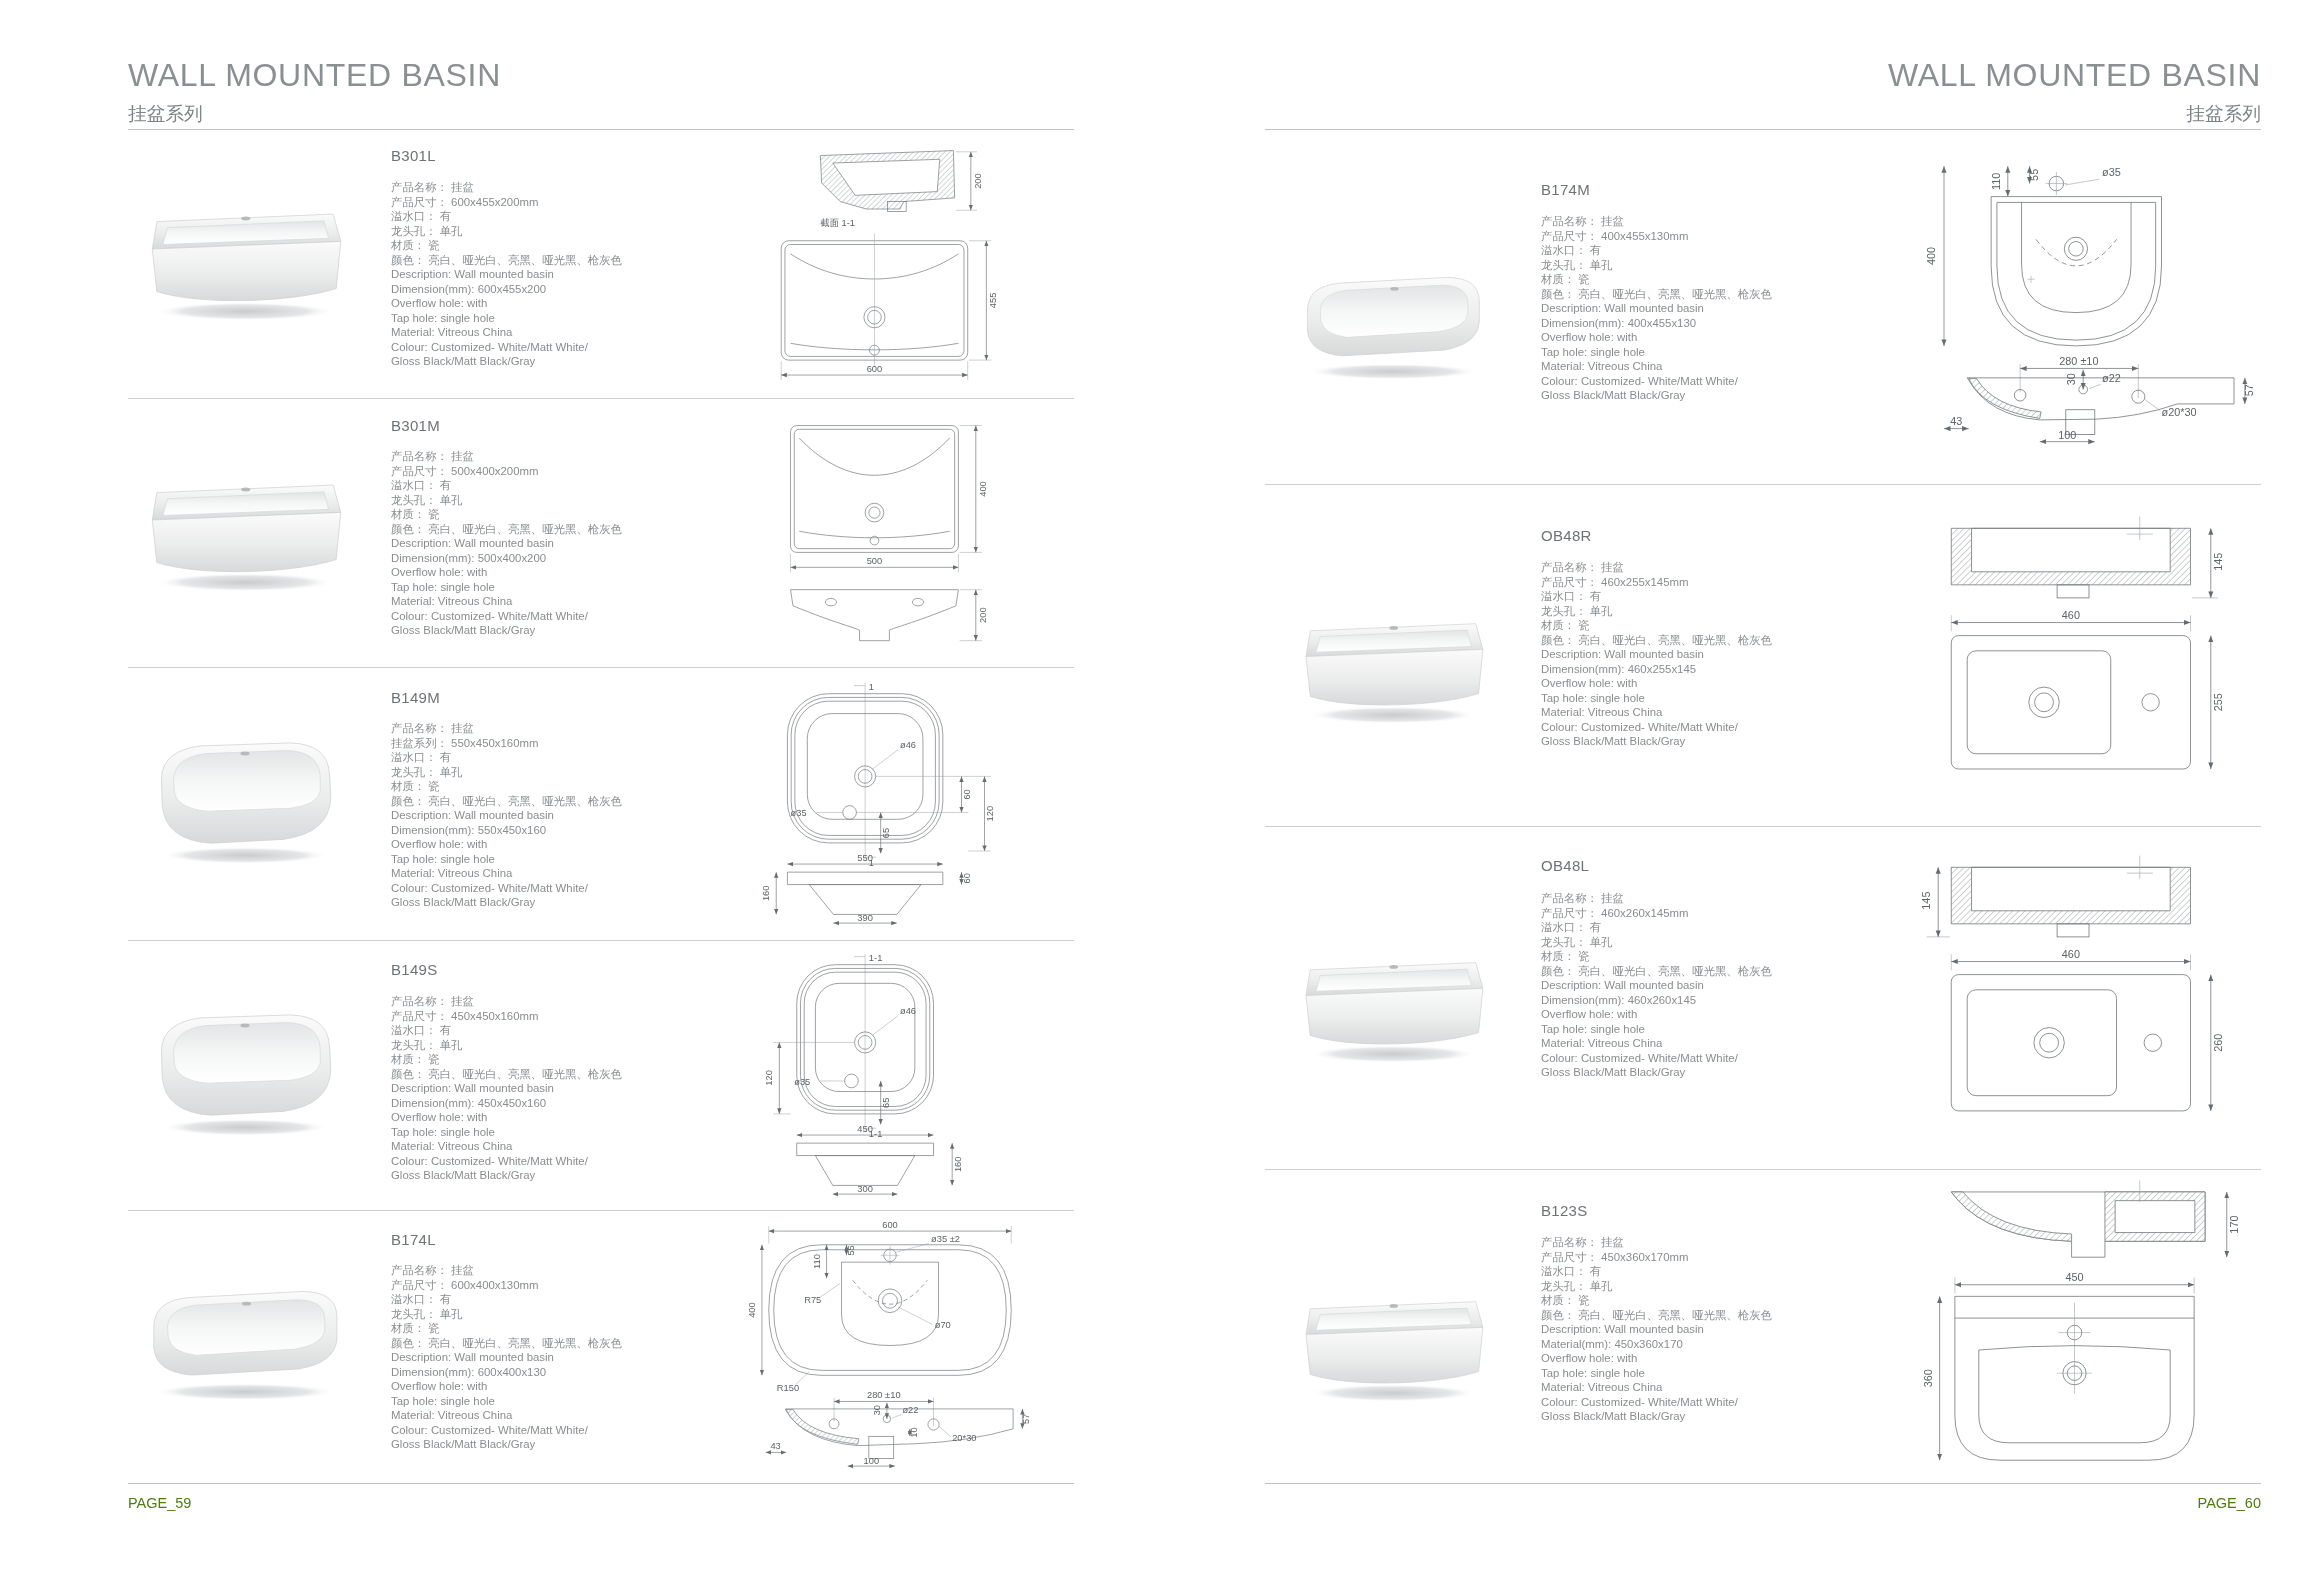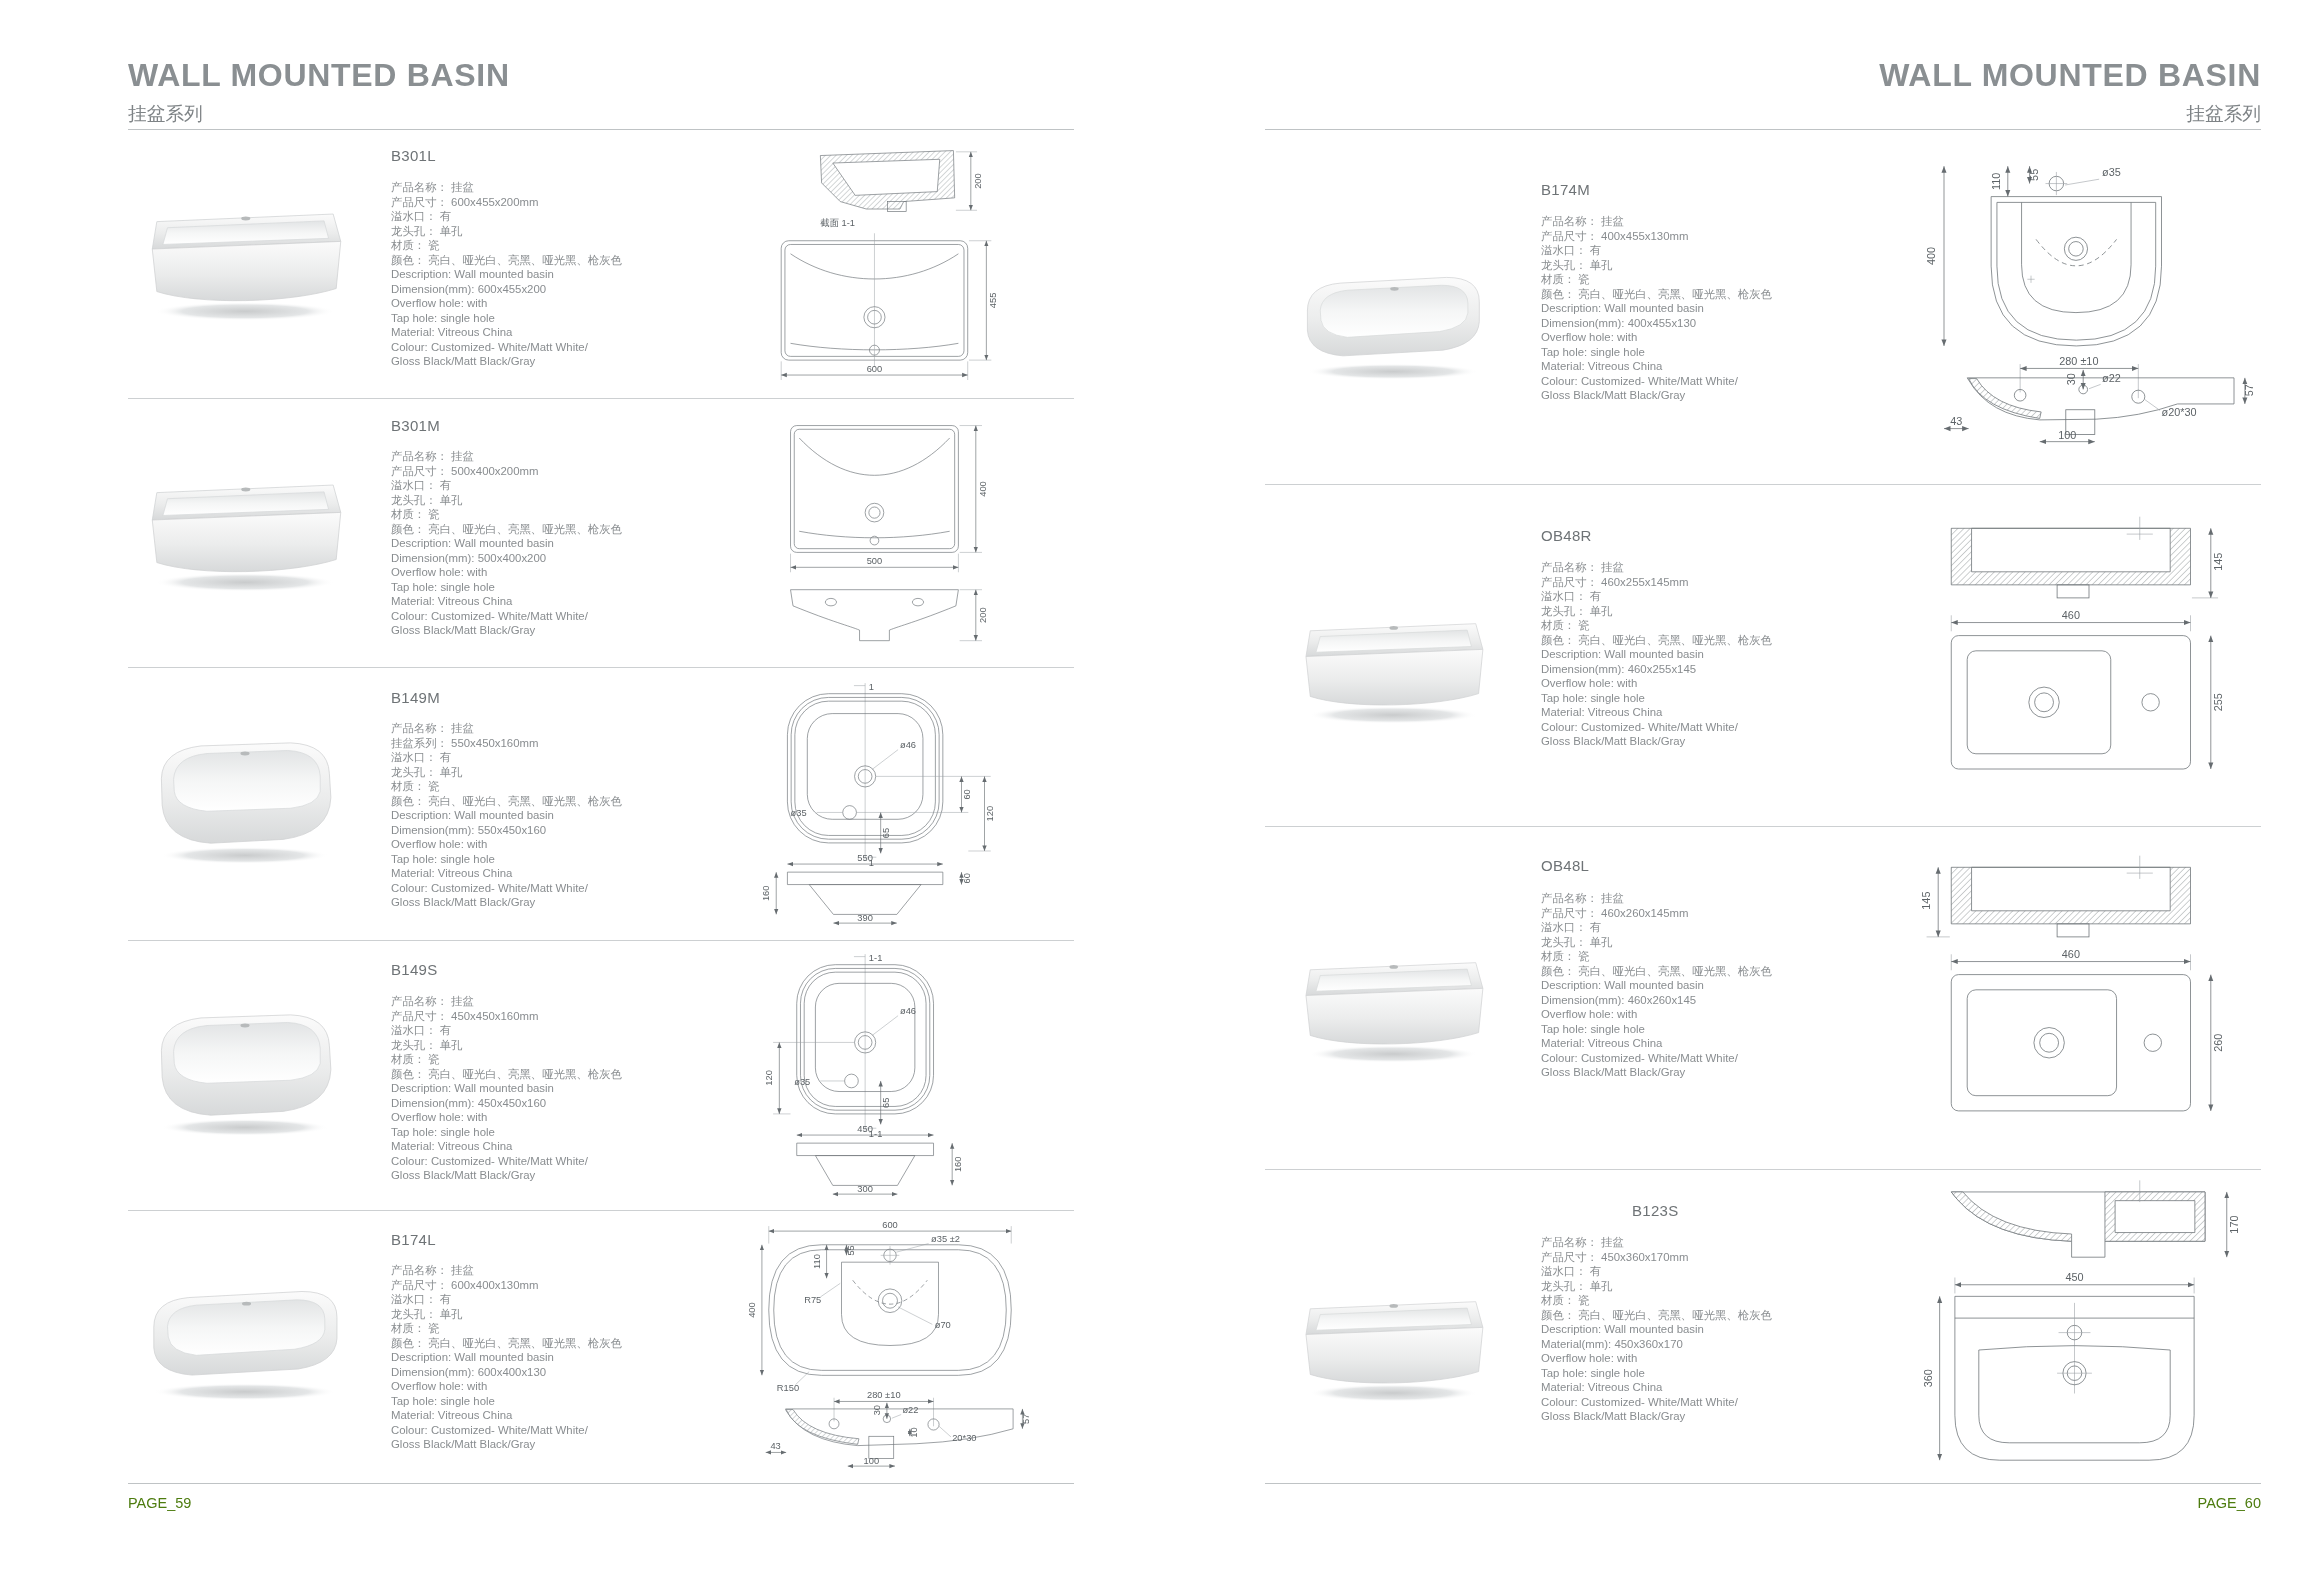--- a/index.html
+++ b/index.html
@@ -1,19 +1,19 @@
 <!DOCTYPE html>
 <html style="font-size:11px"><head>
 <meta charset="utf-8">
 <style>
   *{margin:0;padding:0;box-sizing:border-box}
   html,body{width:2319px;height:1583px;background:#ffffff;overflow:hidden;
     font-family:"Liberation Sans","DejaVu Sans",sans-serif;position:relative}
   .abs{position:absolute}
-  .page-title{font-size:32px;font-weight:700;color:#8a8f92;letter-spacing:0.7px}
+  .page-title{font-size:32px;font-weight:400;color:#8a8f92;letter-spacing:0.7px}
   .page-sub{font-size:18.7px;color:#7e8386;margin-top:5.5px}
   .rule{height:0.7px;background:#bfc3c5}
   .sep{height:0.7px;background:#cdd0d2}
   .model{font-size:15px;color:#6e7376;letter-spacing:0.3px}
   .specs{font-size:11.4px;line-height:14.5px;color:#898d90}
   .specs div{white-space:nowrap}
   .footer-text{font-size:14.5px;color:#4d7c0f}
   .right{text-align:right}
   .tdraw path,.tdraw rect,.tdraw line,.tdraw circle,.tdraw ellipse,.tdraw polyline{
     stroke:#71777b;stroke-width:1.1;fill:none}
@@ -544,21 +544,21 @@
       <circle cx="175" cy="270" r="13"></circle>
     <circle cx="318" cy="270" r="12"></circle>
     <line class="dim" x1="398" y1="176" x2="398" y2="364" marker-start="url(#arr)" marker-end="url(#arr)"></line>
     <text transform="rotate(-90 414 270)" x="414" y="270" text-anchor="middle">260</text>
   </g>
 </svg>
 
 <svg class="abs photo" style="left:1286px;top:1248px" width="214" height="173" viewBox="0 0 300 220">
     <use href="#ph-rect"></use>
   </svg>
-<div class="abs model" style="left:1632px;top:1202px">B123S</div>
+<div class="abs model" style="left:1541px;top:1202px">B123S</div>
 <div class="abs specs" style="left:1541px;top:1235px;width:297px">
 
 <div>产品名称： 挂盆</div>
     <div>产品尺寸： 450x360x170mm</div>
     <div>溢水口： 有</div>
     <div>龙头孔： 单孔</div>
     <div>材质： 瓷</div>
     <div>颜色： 亮白、哑光白、亮黑、哑光黑、枪灰色</div>
     <div>Description: Wall mounted basin</div>
     <div>Material(mm): 450x360x170</div>

